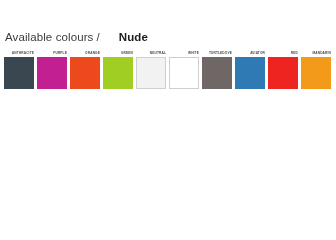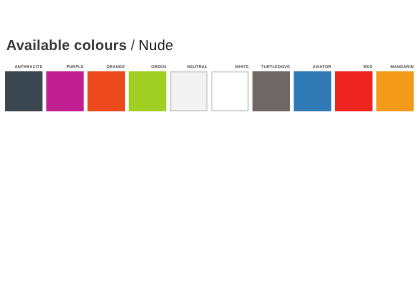--- a/index.html
+++ b/index.html
@@ -26,28 +26,29 @@
     left: 5px;
     top: 31px;
     height: 16px;
     display: flex;
     align-items: baseline;
     white-space: nowrap;
     font-size: 11.5px;
     color: #3b3b3b;
     letter-spacing: 0.1px;
   }
-  .title-normal { font-weight: 700; }
+  .title-normal { font-weight: 400; }
   .title-sep {
     font-weight: 400;
     margin: 0 3px;
   }
   .title-strong {
-    font-weight: 400;
+    font-weight: 700;
     color: #1d1d1d;
+    margin-left: 16px;
   }
   
   .swatch-strip {
     position: absolute;
     left: 4px;
     top: 50px;
     width: 330px;
     display: flex;
     gap: 3px;
   }

